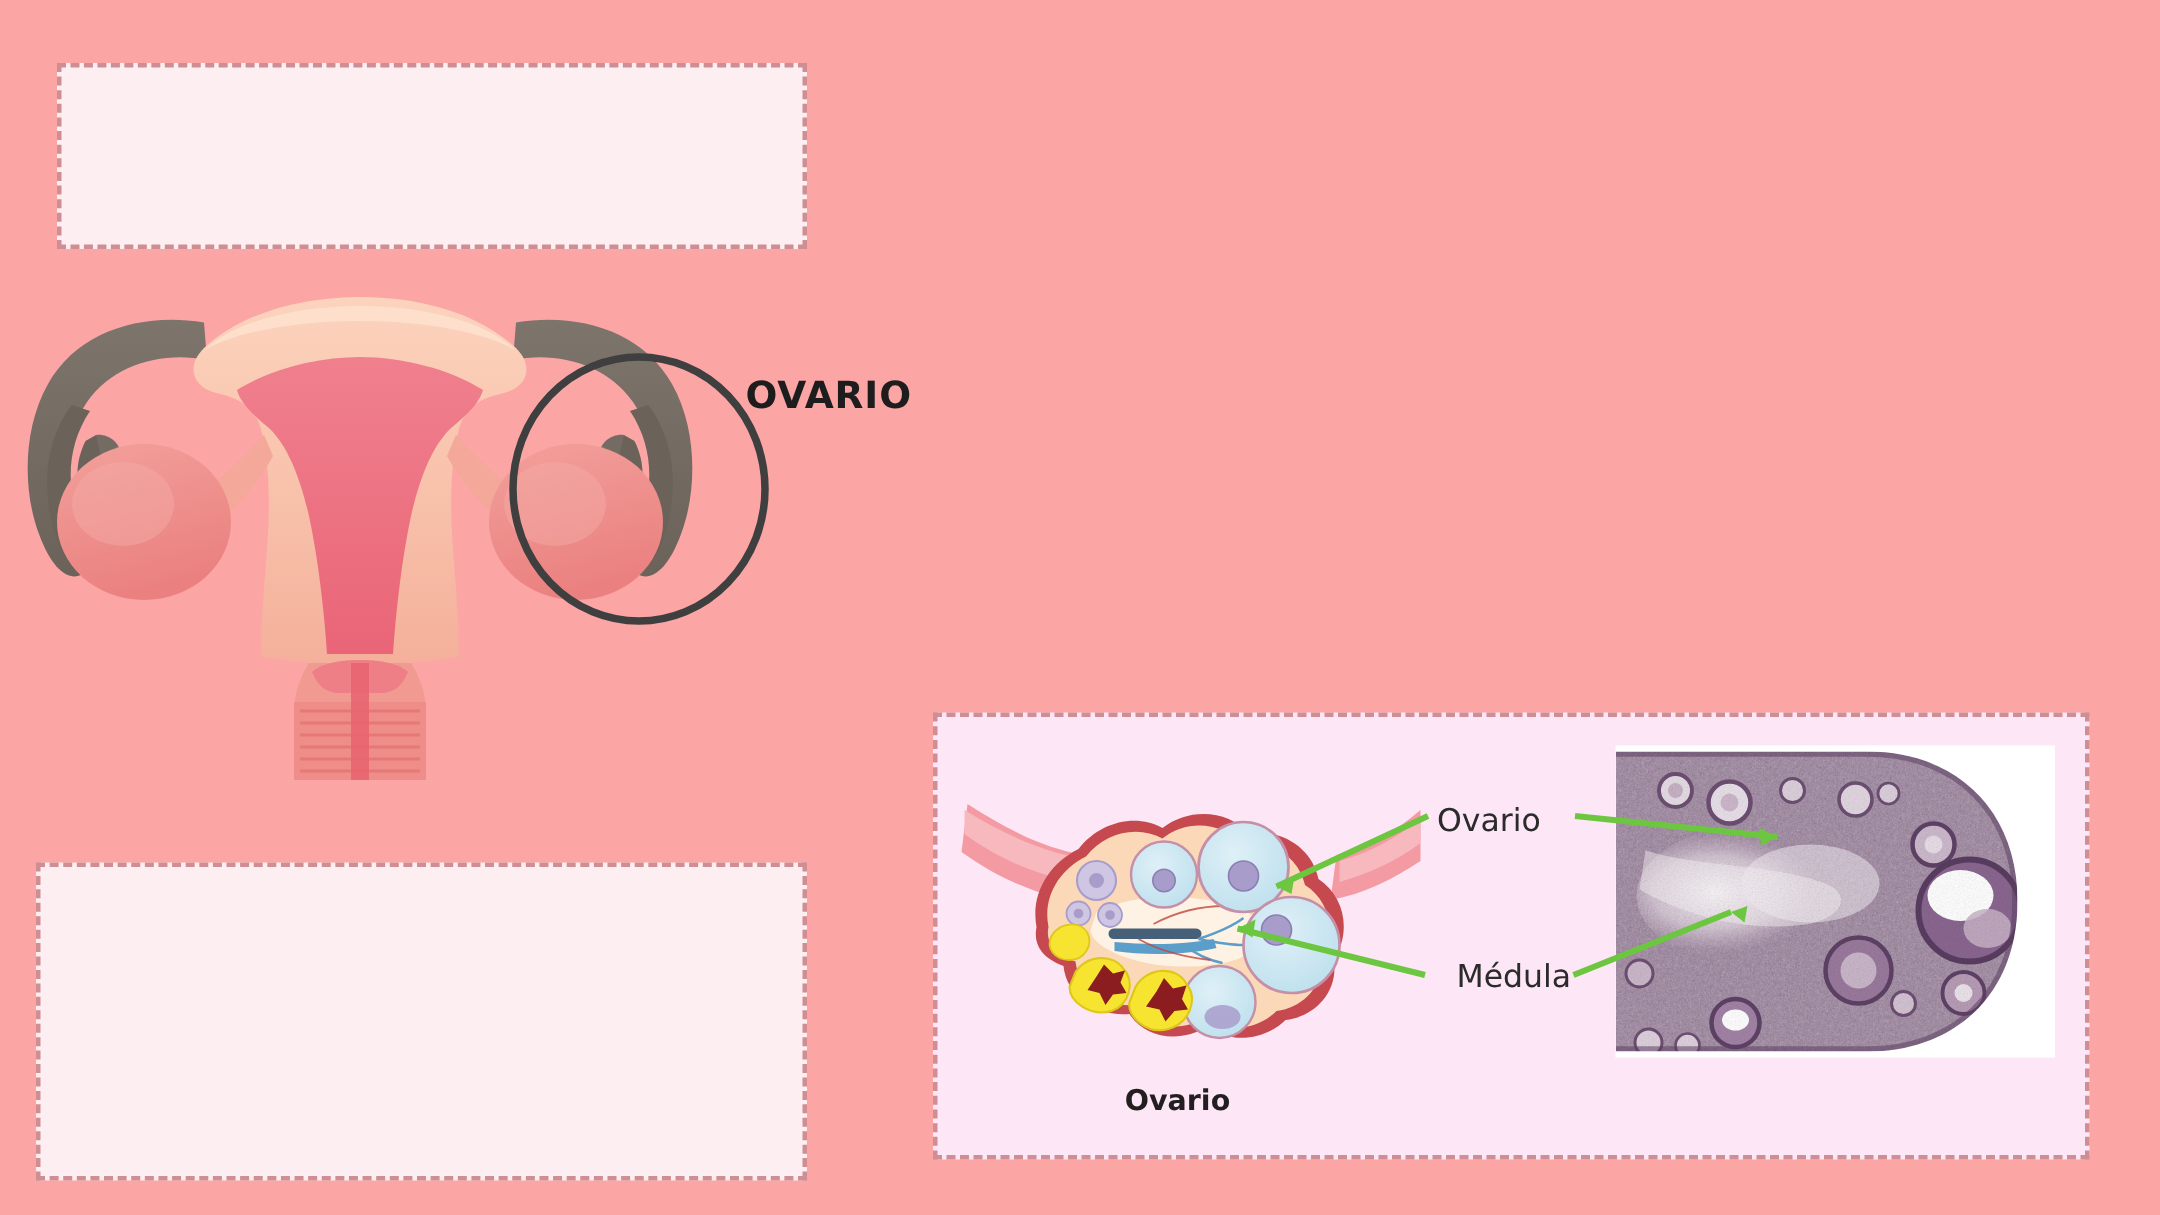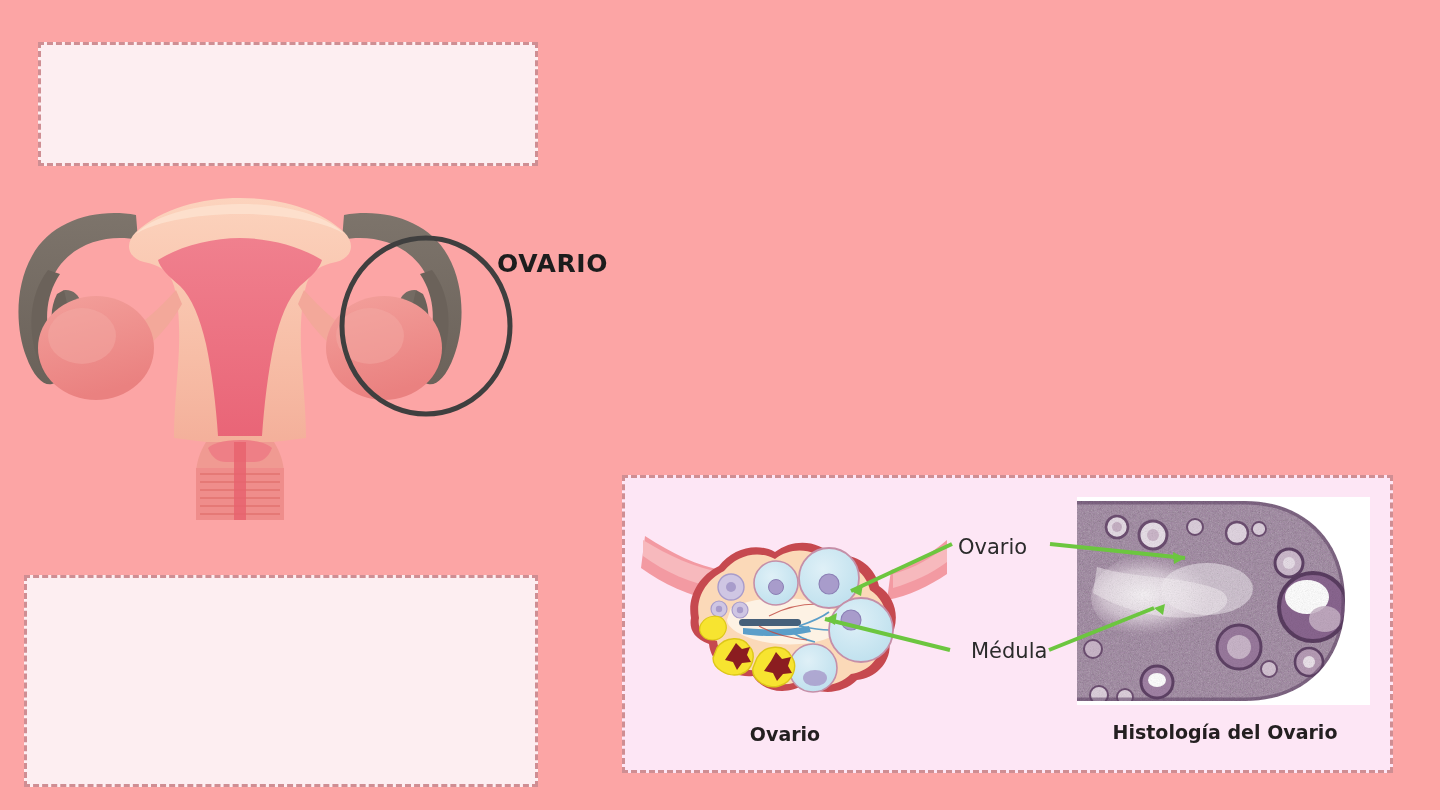--- a/index.html
+++ b/index.html
@@ -451,17 +451,16 @@
           <polygon points="560,80 548,74 549,86"></polygon>
           <polygon points="200,141 212,135 210,147"></polygon>
           <polygon points="529,130 540,126 538,137"></polygon>
         </g>
       </svg>
 
       <span id="label-corteza" class="leader-label">Ovario</span>
       <span id="label-medula" class="leader-label">Médula</span>
 
       <span id="caption-ovario" class="panel-caption">Ovario</span>
-      <span id="caption-histologia" class="panel-caption">Histología del Ovario</span>
     </div>
   </div>
 
 </div>
 
 </body></html>

